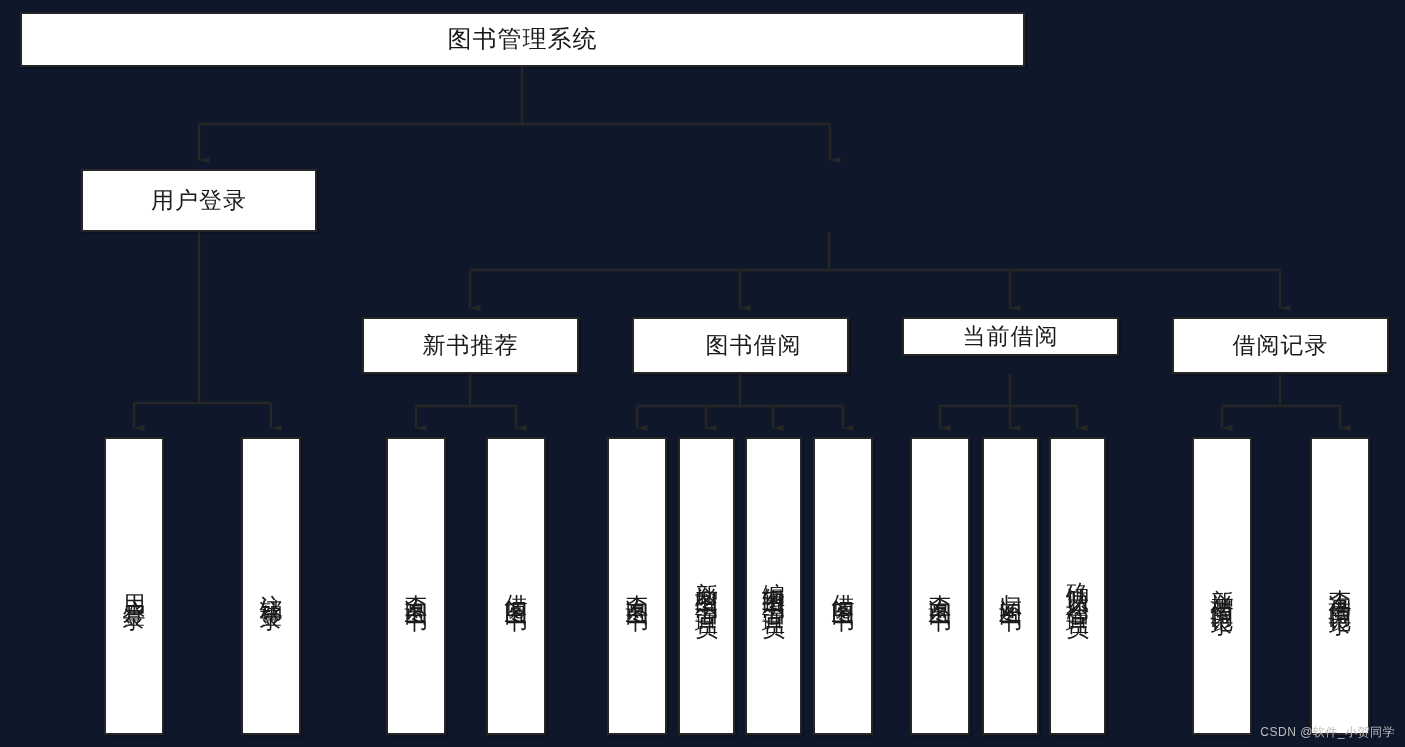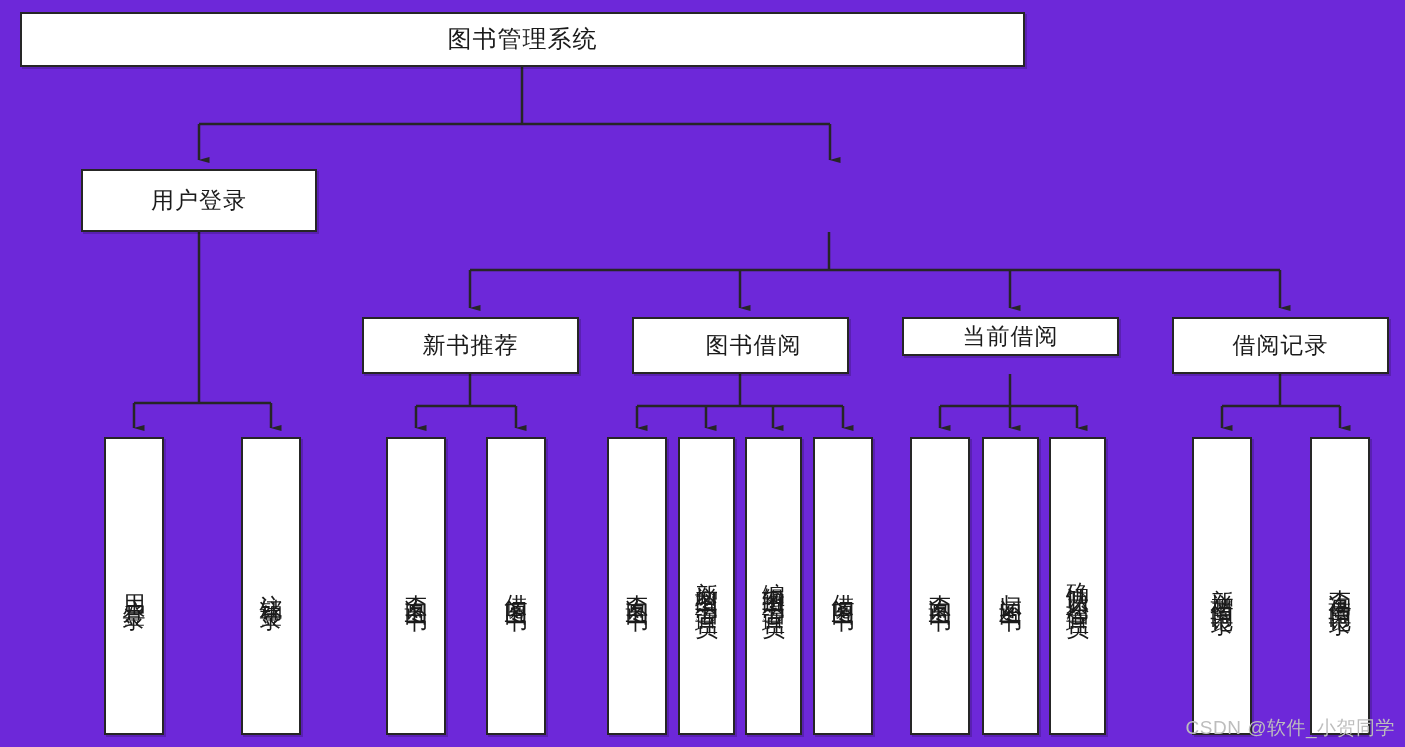--- a/index.html
+++ b/index.html
@@ -7,21 +7,21 @@
     padding: 0;
     background: #ffffff;
   }
   body {
     font-family: "Liberation Sans", "DejaVu Sans", sans-serif;
   }
   #canvas {
     position: relative;
     width: 1405px;
     height: 747px;
-    background: #6d28d9;
+    background: #0f172a;
     overflow: hidden;
   }
   svg#edges {
     position: absolute;
     left: 0;
     top: 0;
     width: 1405px;
     height: 747px;
     pointer-events: none;
   }
@@ -57,21 +57,21 @@
     text-orientation: upright;
     white-space: nowrap;
   }
   .node.root {
     font-size: 24px;
   }
   #watermark {
     position: absolute;
     right: 10px;
     bottom: 6px;
-    font-size: 19px;
+    font-size: 12px;
     color: #bdbdbd;
     letter-spacing: 0.5px;
     white-space: nowrap;
     user-select: none;
   }
 </style>
 </head>
 <body>
 
 <div id="canvas">

